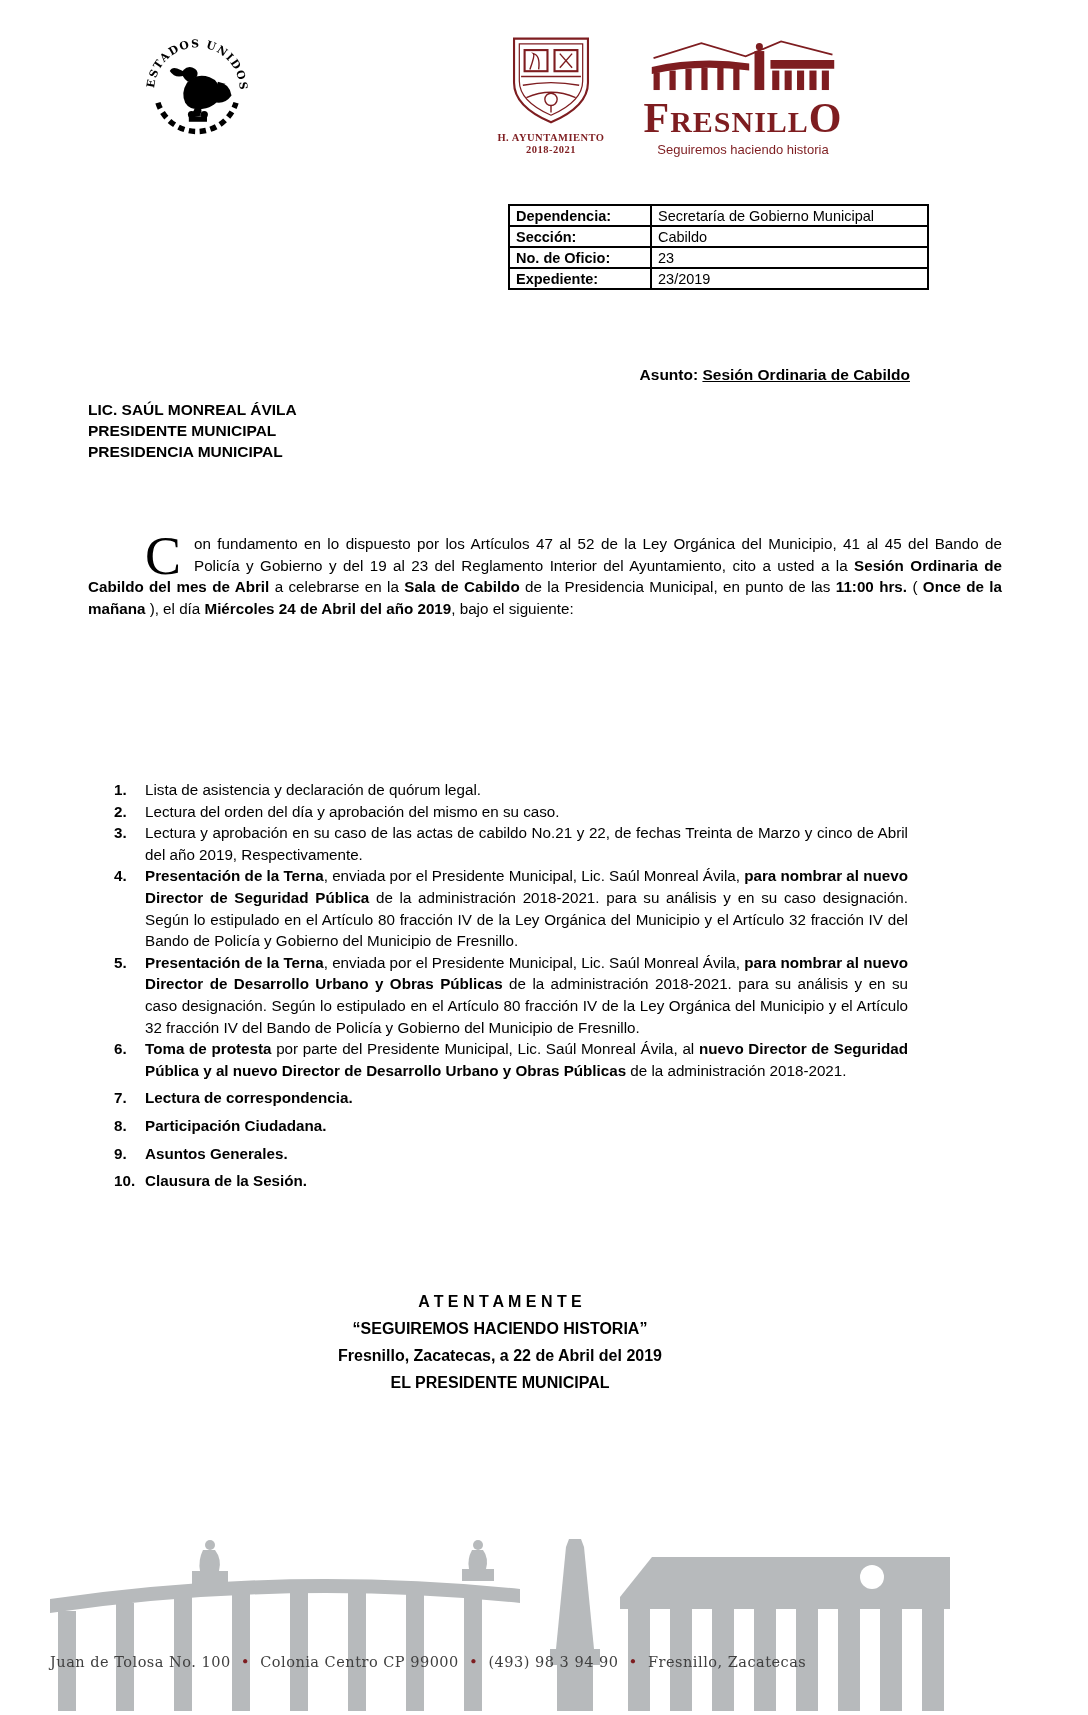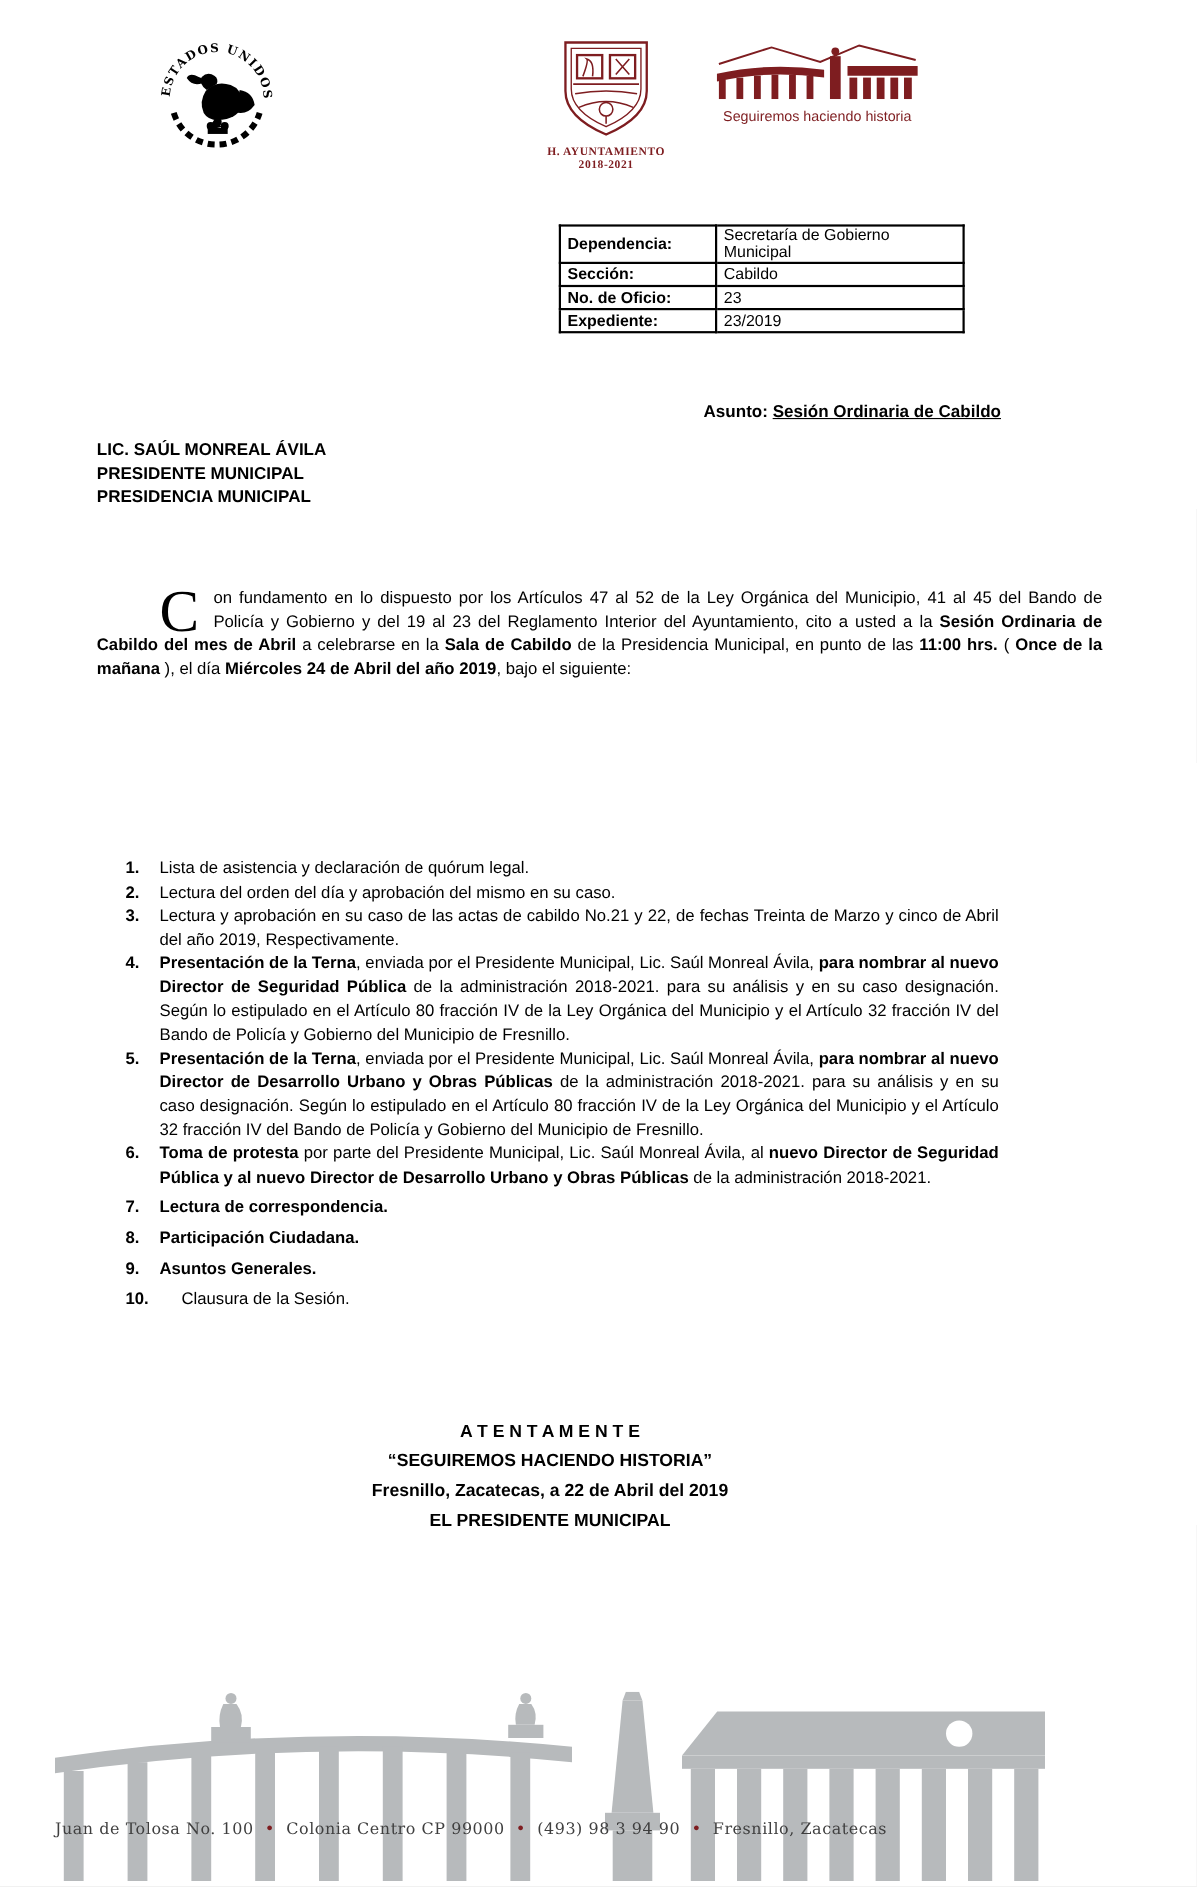--- a/index.html
+++ b/index.html
@@ -20,21 +20,21 @@
     margin-top:2px; color:#7e1d20; font-family:"Liberation Serif", serif;
     font-weight:bold; font-size:10.5px; line-height:12px; letter-spacing:0.5px;
   }
   .brand { position:absolute; left:636px; top:38px; width:214px; text-align:center; }
   .brand-name { font-family:"Liberation Serif", serif; color:#7e1d20; font-weight:bold; line-height:36px; letter-spacing:1px; white-space:nowrap; }
   .brand-big { font-size:42px; }
   .brand-mid { font-size:30px; }
   .brand-tagline { font-size:13px; color:#7e1d20; margin-top:-3px; }
   
   .info-table {
-    position:absolute; left:508px; top:204px; width:369px;
+    position:absolute; left:508px; top:204px; width:421px;
     border-collapse:collapse; font-size:14.5px;
   }
   .info-table td { border:2px solid #000; padding:0 6px; height:19px; }
   .info-table td.lbl { width:128px; font-weight:bold; }
   
   .subject {
     position:absolute; top:366px; left:0; right:178px; text-align:right;
     font-size:15.5px; font-weight:bold;
   }
   .subject-value { text-decoration:underline; }
@@ -141,20 +141,21 @@
         <rect x="118" y="14" width="11" height="44"></rect>
         <circle cx="123.5" cy="9" r="4"></circle>
         <polygon points="136,24 208,24 208,34 136,34"></polygon>
         <rect x="138" y="36" width="8" height="22"></rect>
         <rect x="152" y="36" width="8" height="22"></rect>
         <rect x="166" y="36" width="8" height="22"></rect>
         <rect x="180" y="36" width="8" height="22"></rect>
         <rect x="194" y="36" width="8" height="22"></rect>
       </g>
     </svg>
+    <div class="brand-name"><span class="brand-big">F</span><span class="brand-mid">RESNILL</span><span class="brand-big">O</span></div>
     <div class="brand-tagline">Seguiremos haciendo historia</div>
   </div>
 
   <table class="info-table">
     <tbody>
         <tr>
       <td class="lbl">Dependencia:</td>
       <td>Secretaría de Gobierno Municipal</td>
     </tr>
     <tr>
@@ -219,21 +220,21 @@
     <div class="li sp">
         <span class="num">8.</span>
         <span class="itxt"><span style="font-weight: 700;"> Participación Ciudadana.</span></span>
       </div>
     <div class="li sp">
         <span class="num">9.</span>
         <span class="itxt"><span style="font-weight: 700; margin-top: 48px;">Asuntos Generales.</span></span>
       </div>
     <div class="li sp">
         <span class="num">10.</span>
-        <span class="itxt"><span style="font-weight: 400; margin-left: 20px;">Clausura de la Sesión.</span></span>
+        <span class="itxt"><span style="font-weight: 700;">Clausura de la Sesión.</span></span>
       </div>
   </div>
 
   <div class="closing">
     <div>A T E N T A M E N T E</div>
     <div>“SEGUIREMOS HACIENDO HISTORIA”</div>
     <div>Fresnillo, Zacatecas, a 22 de Abril del 2019</div>
     <div>EL PRESIDENTE MUNICIPAL</div>
   </div>
 

